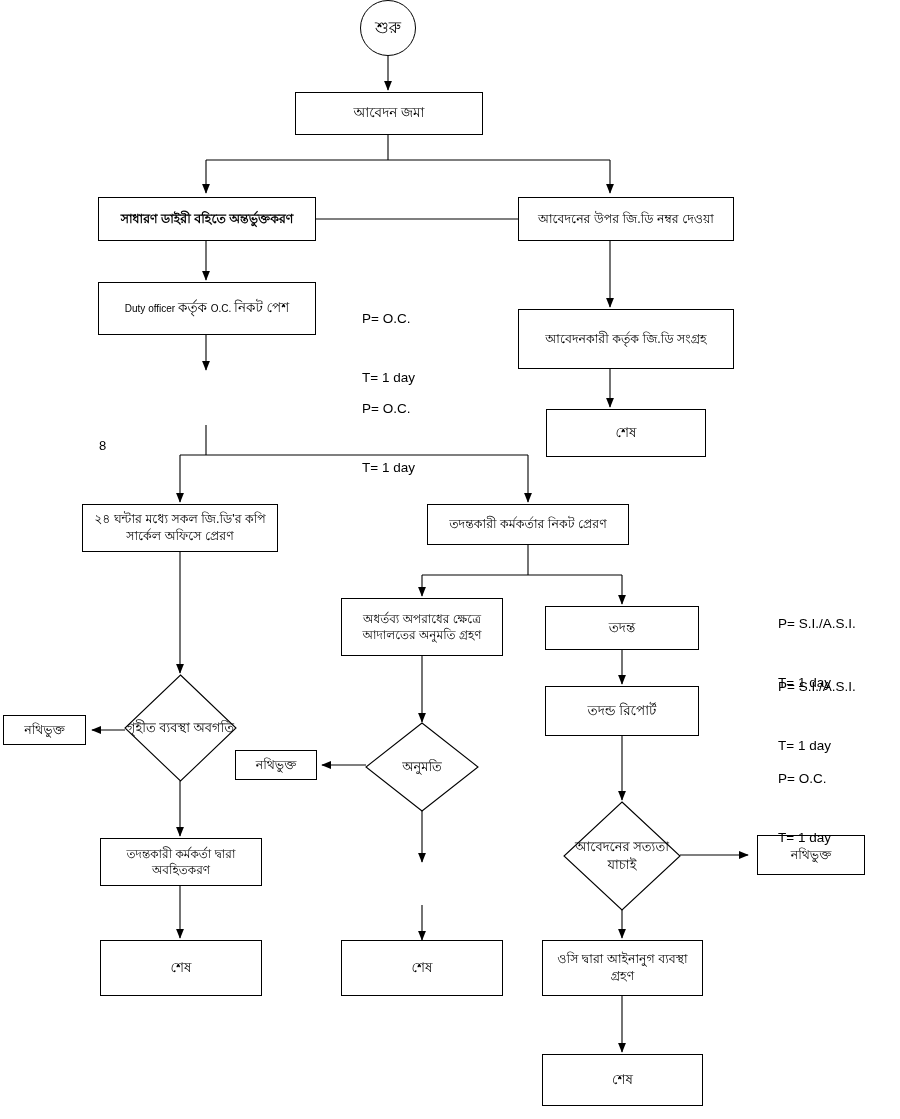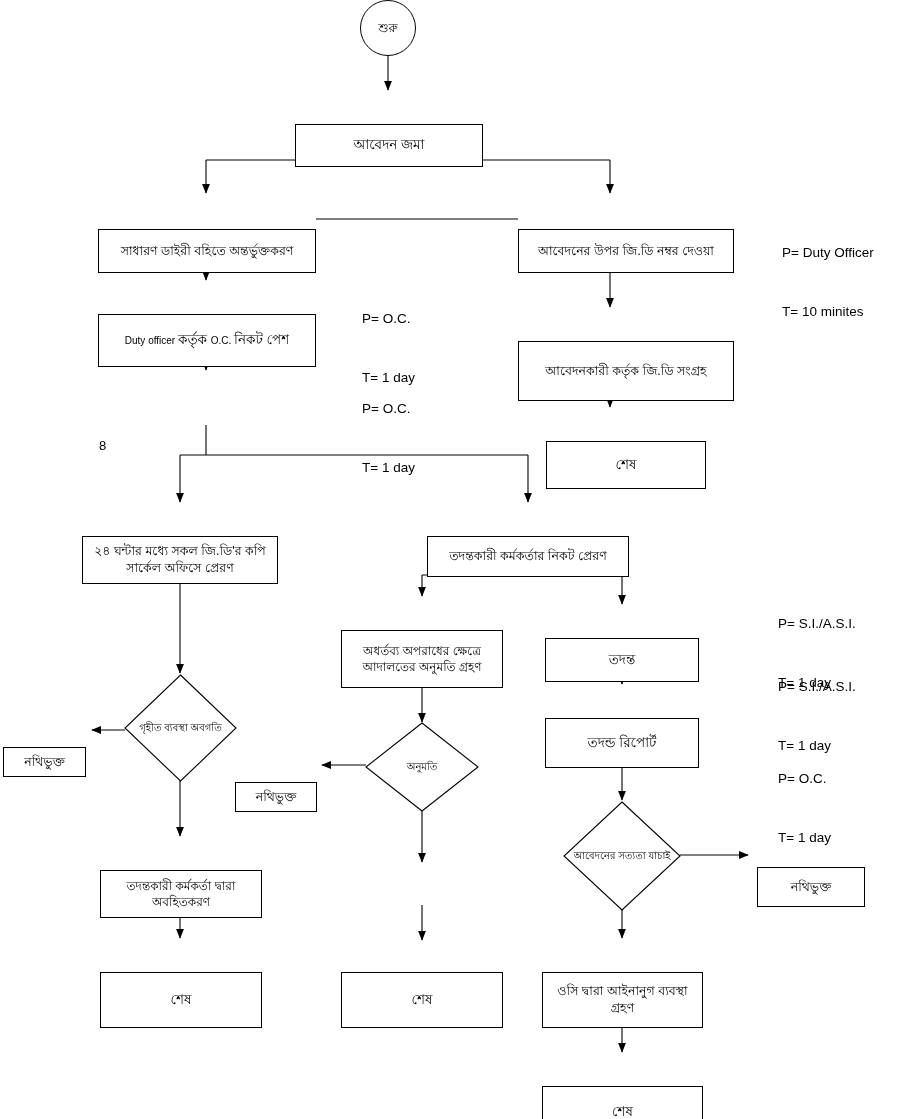--- a/index.html
+++ b/index.html
@@ -28,49 +28,48 @@
     display:flex;
     align-items:center;
     justify-content:center;
     text-align:center;
     line-height:1.35;
     background:#ffffff;
   }
   .proc{
     border:1px solid #000000;
     font-size:13.5px;
-    margin-top:32px;
   }
   .proc.small{font-size:12.5px;}
   .proc.tiny{font-size:12px;}
   
   .start{
     border:1px solid #000000;
     border-radius:50%;
-    font-size:12px;
+    font-size:16px;
   }
   
   .diamond{
     position:absolute;
     background:transparent;
   }
   .diamond .dshape{
     position:absolute;
     left:0; top:0;
     width:100%; height:100%;
   }
   .diamond .dlabel{
     position:absolute;
     left:0; top:0;
     width:100%; height:100%;
     display:flex;
     align-items:center;
     justify-content:center;
     text-align:center;
-    font-size:10px;
+    font-size:13px;
     line-height:1.35;
   }
   
   .annot{
     position:absolute;
     font-size:13.5px;
     line-height:1.45;
     white-space:pre;
     color:#000000;
   }
@@ -149,21 +148,21 @@
   </svg>
 
   <div class="node start" style="left:360px; top:0px; width:56px; height:56px;">
     <span>শুরু</span>
   </div>
 
   <div class="node proc" style="left:295px; top:92px; width:188px; height:43px;">
     <span>আবেদন জমা</span>
   </div>
 
-  <div class="node proc small" style="left:98px; top:197px; width:218px; height:44px;">
+  <div class="node proc small" style="left:98px; top:197px; width:218px; height:44px;font-weight:bold;">
     <span>সাধারণ ডাইরী বহিতে অন্তর্ভুক্তকরণ</span>
   </div>
 
   <div class="node proc small" style="left:518px; top:197px; width:216px; height:44px;">
     <span>আবেদনের উপর জি.ডি নম্বর দেওয়া</span>
   </div>
 
   <div class="node proc" style="left:98px; top:282px; width:218px; height:53px; padding:0 6px;">
     <span><span class="mixed-en">Duty officer </span><span>কর্তৃক </span><span class="mixed-en">O.C. </span><span>নিকট পেশ</span></span>
   </div>
@@ -243,24 +242,20 @@
   </div>
 
   <div class="node proc" style="left:341px; top:940px; width:162px; height:56px;">
     <span>শেষ</span>
   </div>
 
   <div class="node proc" style="left:542px; top:1054px; width:161px; height:52px;">
     <span>শেষ</span>
   </div>
 
-  <div class="annot" style="left:782px; top:204px;">
-    <div>P= Duty Officer</div>
-    <div>T= 10 minites</div>
-  </div>
 
   <div class="annot" style="left:362px; top:270px;">
     <div>P= O.C.</div>
     <div>T= 1 day</div>
   </div>
 
   <div class="annot" style="left:362px; top:360px;">
     <div>P= O.C.</div>
     <div>T= 1 day</div>
   </div>

